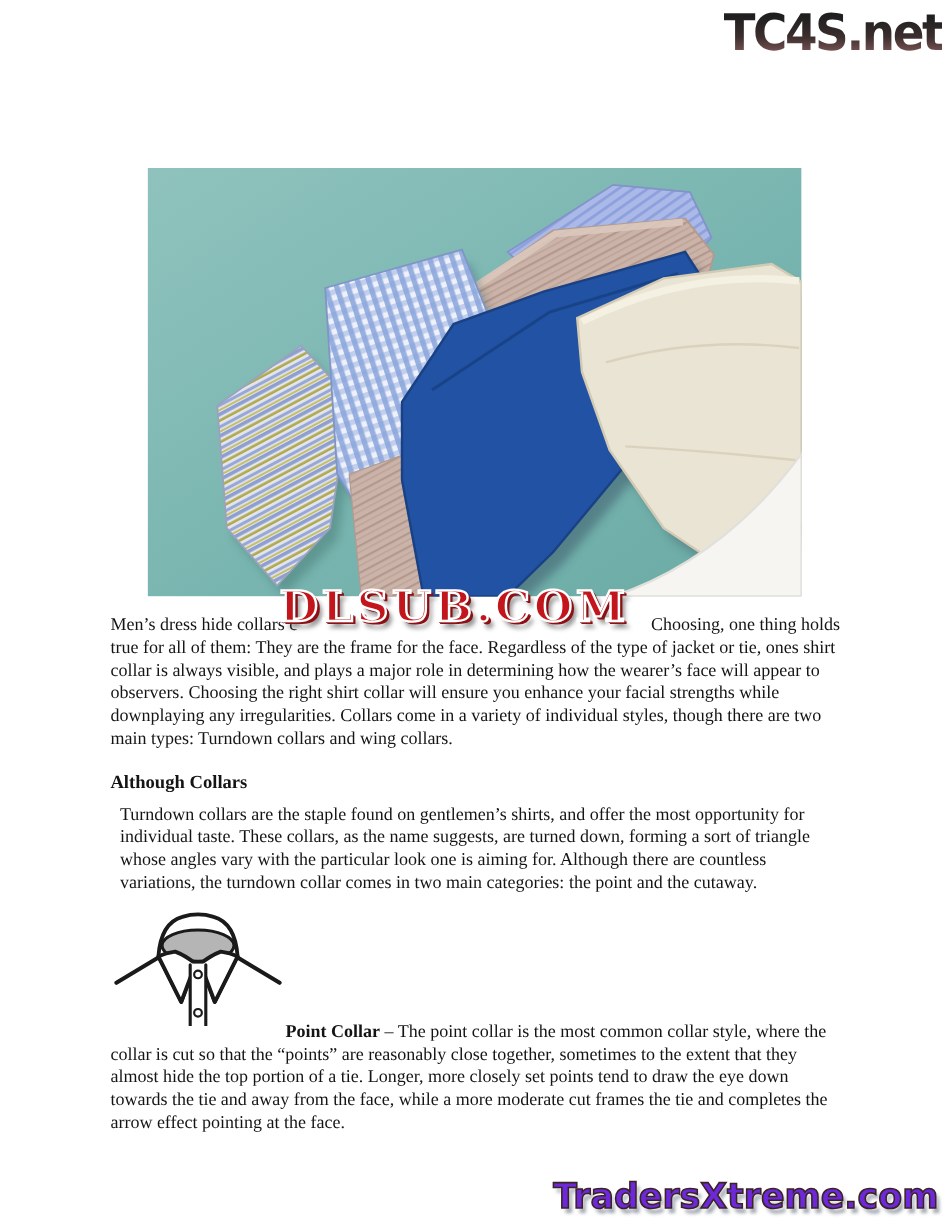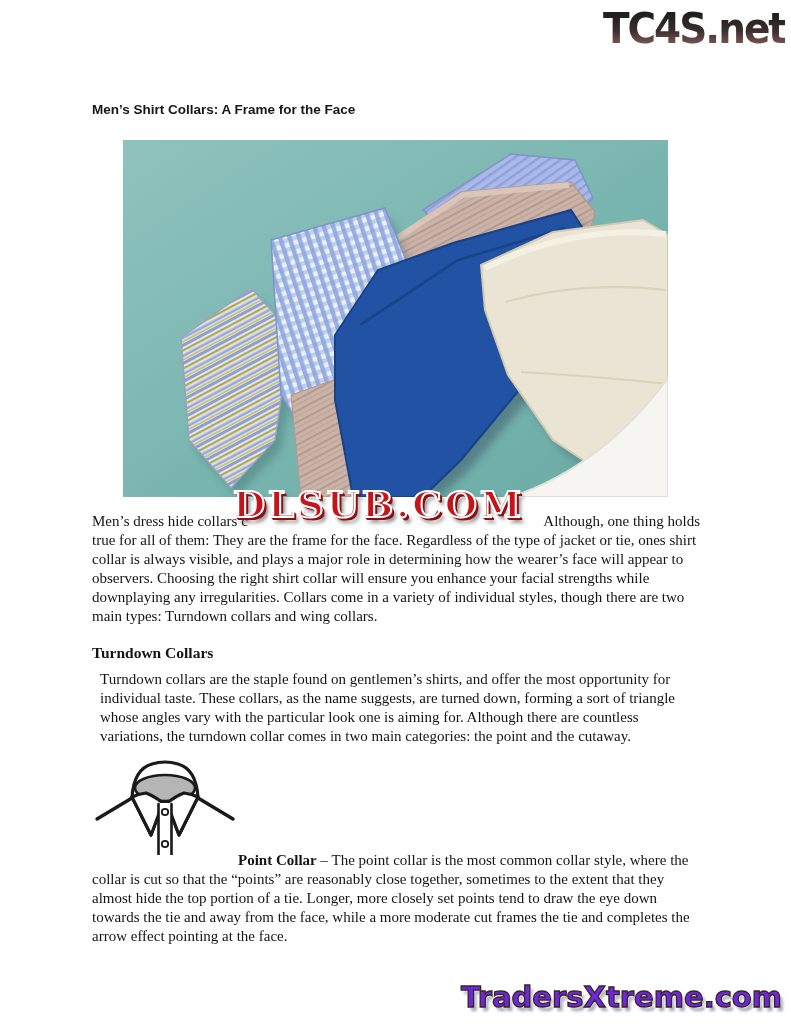--- a/index.html
+++ b/index.html
@@ -47,21 +47,20 @@
     color:#6d28d9;-webkit-text-stroke:1.3px #3a2323;
     text-shadow:0 0 5px #fff,0 0 2px #fff,3px 4px 3px #9aa0aa;white-space:nowrap;}
 </style>
 </head>
 <body>
 
 <div class="page">
 
   <div class="top-logo">TC4S.net</div>
 
-  <h1 class="article-title">Men’s Shirt Collars: A Frame for the Face</h1>
 
   <svg class="photo" viewBox="0 0 545 357">
     <defs>
       <linearGradient id="teal" x1="0" y1="0" x2="1" y2="1">
         <stop offset="0" stop-color="#8fc2bd"></stop>
           <stop offset="0.55" stop-color="#79b5b0"></stop>
           <stop offset="1" stop-color="#6aaba4"></stop>
       </linearGradient>
       <pattern id="ging" width="9" height="9" patternUnits="userSpaceOnUse" patternTransform="rotate(-18)">
         <rect width="9" height="9" fill="#eef1f9"></rect>
@@ -115,27 +114,27 @@
 
     <path d="M388,357 L545,357 L545,238 Q480,326 388,357 Z" fill="#f6f5f1" stroke="#e2e0da" stroke-width="2"></path>
   </svg>
 
   <div class="watermark">DLSUB.COM</div>
 
   <div class="intro body-text">
     <div class="intro-line1">
       <span>Men’s dress hide collars c</span>
       <span class="gap"></span>
-      <span>Although, one thing holds</span>
+      <span>Choosing, one thing holds</span>
     </div>
     <div>true for all of them: They are the frame for the face. Regardless of the type of jacket or tie, ones shirt collar is always visible, and plays a major role in determining how the wearer’s face will appear to observers. Choosing the right shirt collar will ensure you enhance your facial strengths while downplaying any irregularities. Collars come in a variety of individual styles, though there are two main types: Turndown collars and wing collars.</div>
   </div>
 
   <div class="section body-text">
-    <div class="section-heading">Turndown Collars</div>
+    <div class="section-heading">Although Collars</div>
     <p>Turndown collars are the staple found on gentlemen’s shirts, and offer the most opportunity for individual taste. These collars, as the name suggests, are turned down, forming a sort of triangle whose angles vary with the particular look one is aiming for. Although there are countless variations, the turndown collar comes in two main categories: the point and the cutaway.</p>
   </div>
 
   <svg class="collar-art" viewBox="0 0 142 104">
     <g stroke="#1a1a1a" stroke-linejoin="round" stroke-linecap="round" fill="none">
       <path d="M3,68 L38,47 M139,68 L104,47" stroke-width="3.4"></path>
       <path d="M38,46 Q40,18 58,13 Q71,9 84,13 Q102,18 104,46 L85,84 L73,52 L71,50 L69,52 L57,84 Z" fill="#ffffff" stroke-width="3.2"></path>
       <ellipse cx="71" cy="37" rx="30" ry="13" fill="#b5b5b5" stroke-width="2.6"></ellipse>
       <path d="M38,46 L57,84 L69,52 Q60,45 52,42 Q44,43 38,46 Z" fill="#ffffff" stroke-width="3.2"></path>
       <path d="M104,46 L85,84 L73,52 Q82,45 90,42 Q98,43 104,46 Z" fill="#ffffff" stroke-width="3.2"></path>

